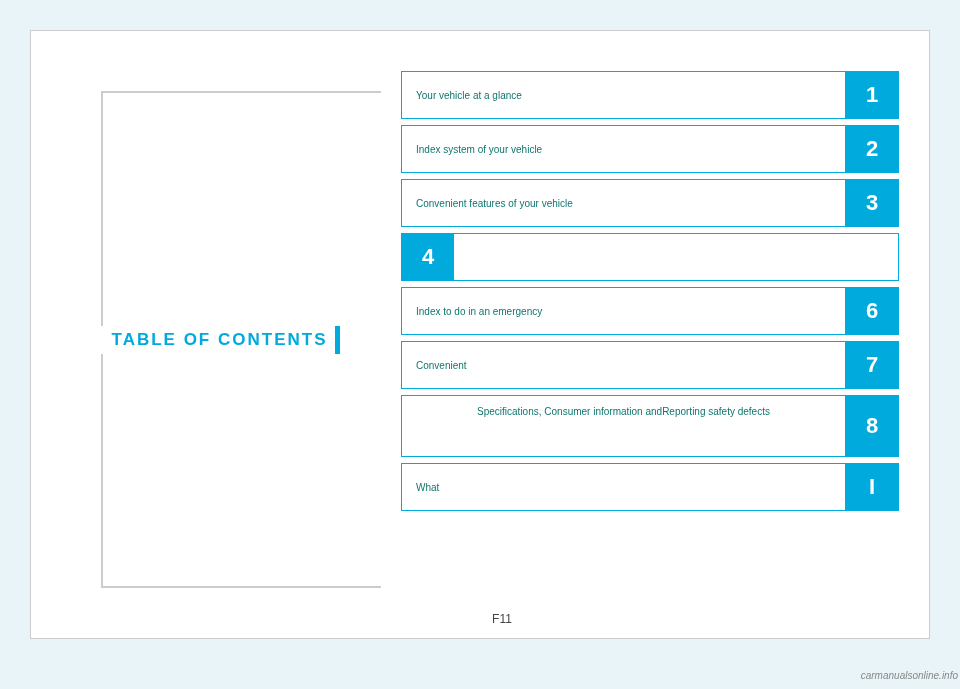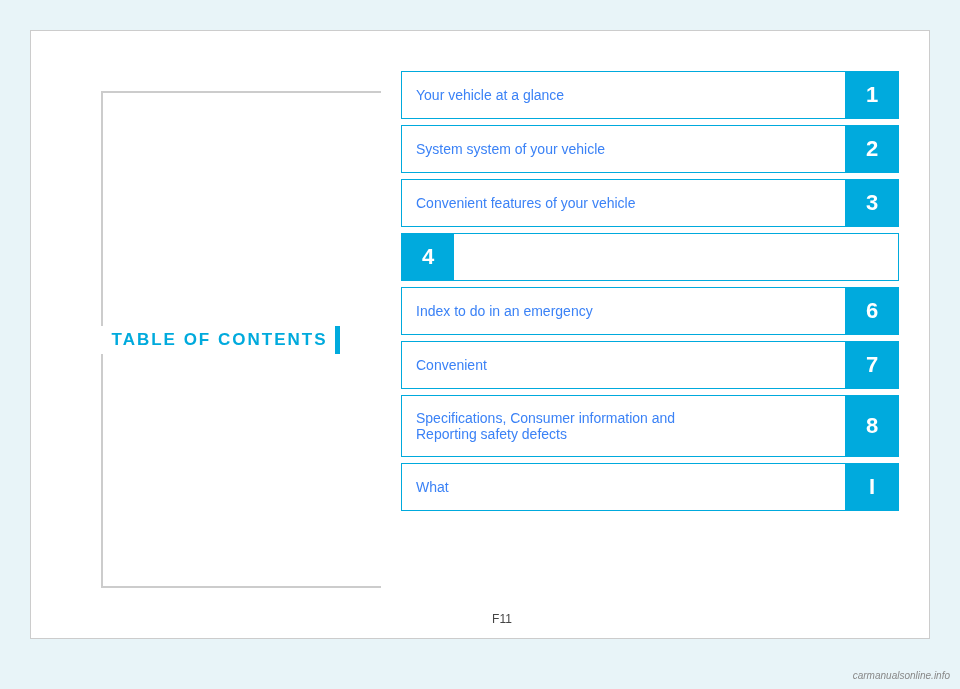--- a/index.html
+++ b/index.html
@@ -84,22 +84,22 @@
     .toc-item {
       display: flex;
       align-items: stretch;
       border: 1px solid #00aadd;
       min-height: 48px;
     }
 
     .toc-item-text {
       flex: 1;
       padding: 10px 14px;
-      font-size: 14px;
-      color: #3b82f6;
+      font-size: 10px;
+      color: #0f766e;
       display: flex;
       align-items: center;
       border-right: 1px solid #00aadd;
     }
 
     .toc-item-number {
       width: 52px;
       background-color: #00aadd;
       color: white;
       font-size: 22px;
@@ -107,39 +107,39 @@
       display: flex;
       align-items: center;
       justify-content: center;
       flex-shrink: 0;
     }
 
     .toc-item.tall .toc-item-text {
       min-height: 60px;
       align-items: flex-start;
       padding-top: 10px;
-      flex-direction: column;
+      flex-direction: row;
       justify-content: center;
     }
 
     .page-number-area {
       position: absolute;
       bottom: 12px;
       left: 0;
       right: 0;
       text-align: center;
       font-size: 12px;
       color: #444;
       margin-left: 44px;
     }
 
     .watermark {
       position: absolute;
       bottom: 8px;
-      right: 10px;
+      right: 2px;
       font-size: 10px;
       color: #888;
       font-style: italic;
     }
   </style>
 </head>
 <body>
 
 <div class="page-container">
   <div class="main-content">
@@ -153,21 +153,21 @@
     </div>
 
     <div class="right-panel">
 
       <div class="toc-item">
         <div class="toc-item-text">Your vehicle at a glance</div>
         <div class="toc-item-number">1</div>
       </div>
 
       <div class="toc-item">
-        <div class="toc-item-text">System system of your vehicle</div>
+        <div class="toc-item-text">Index system of your vehicle</div>
         <div class="toc-item-number">2</div>
       </div>
 
       <div class="toc-item">
         <div class="toc-item-text">Convenient features of your vehicle</div>
         <div class="toc-item-number">3</div>
       </div>
 
       <div class="toc-item">
         <div class="toc-item-number">4</div>

